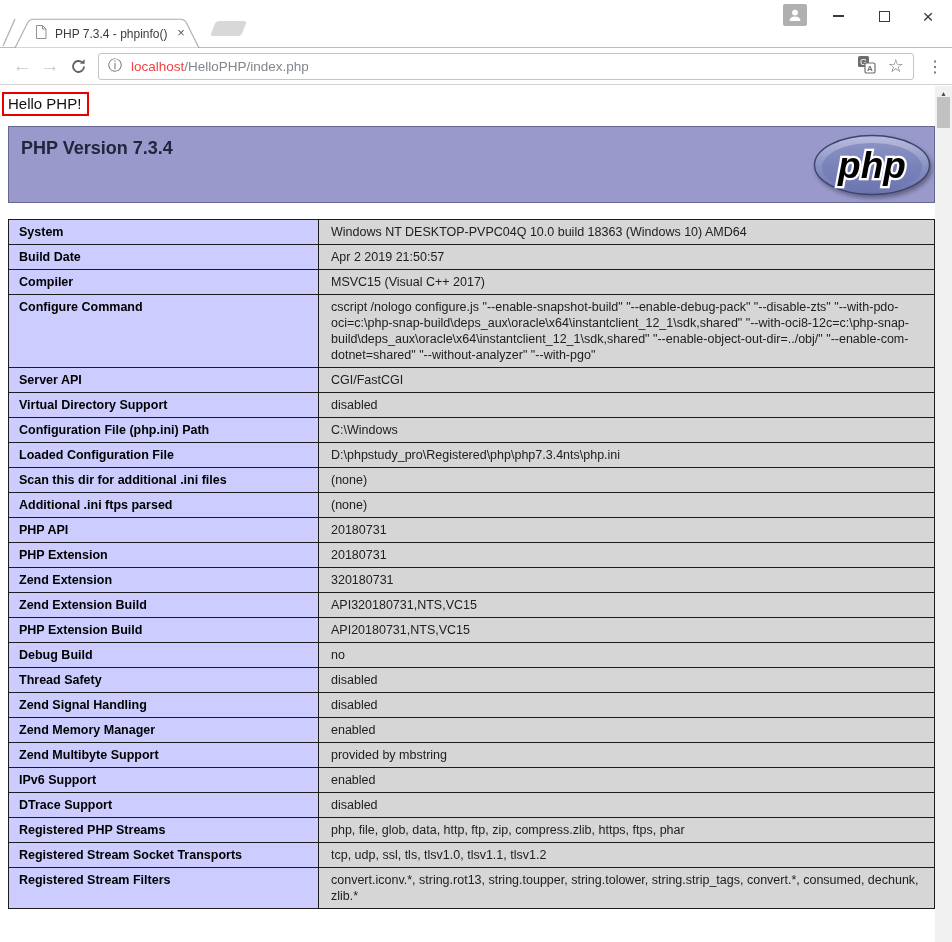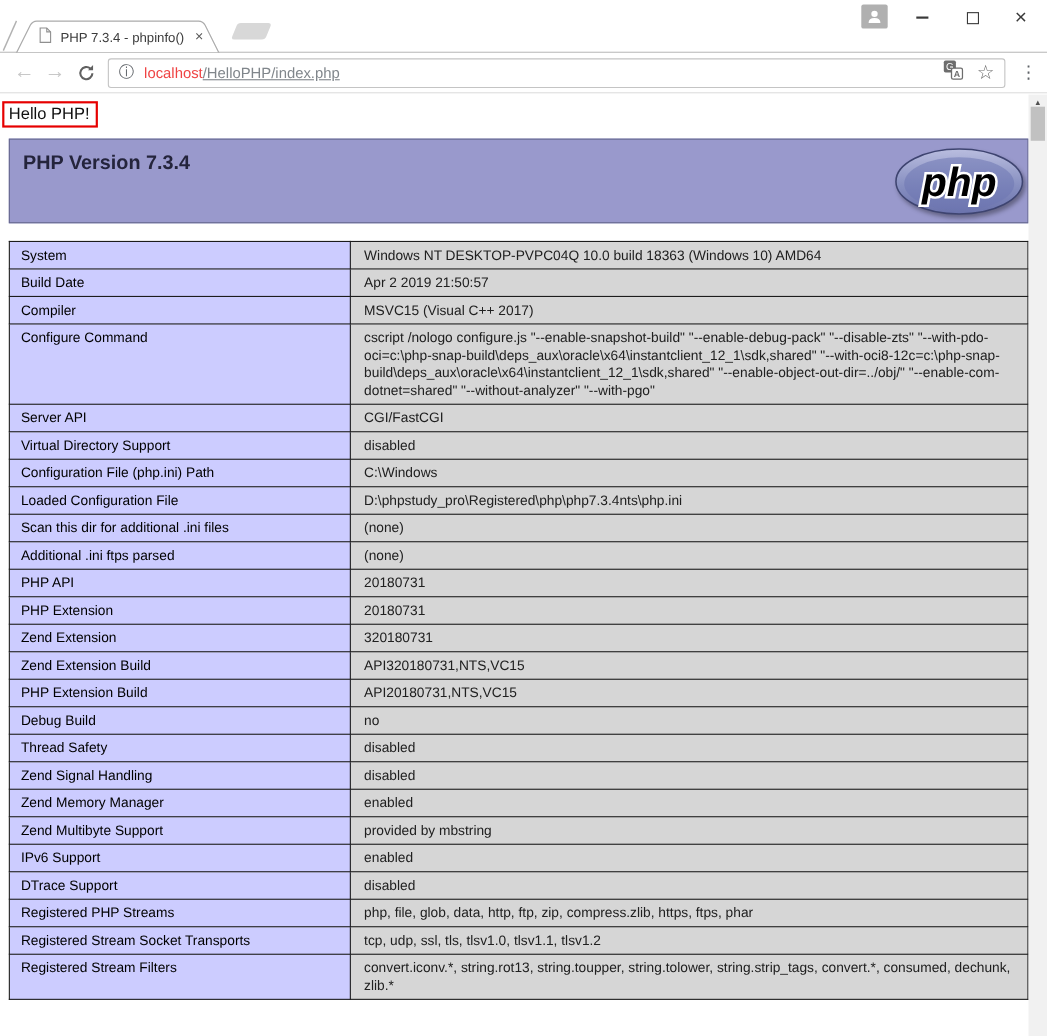--- a/index.html
+++ b/index.html
@@ -35,21 +35,21 @@
   .toolbar { height:37px; background:#fff; border-bottom:1px solid #d4d4d4;
              display:flex; align-items:center; padding:0 6px 0 8px; }
   .nav-btn { width:28px; height:28px; display:flex; align-items:center; justify-content:center;
              font-size:19px; cursor:pointer; }
   .nav-disabled { color:#c8c8c8; }
   .omnibox { flex:1; height:27px; margin:0 10px 0 6px; background:#fff;
              border:1px solid #c4c4c4; border-radius:3px; display:flex; align-items:center;
              padding:0 9px; cursor:text; }
   .info-icon { font-size:14px; color:#5f6368; margin-right:9px; }
   .url-host { font-size:13.5px; color:#ef4444; }
-  .url-path { font-size:13.5px; color:#80868b;text-decoration:underline; }
+  .url-path { font-size:13.5px; color:#80868b; }
   .omni-spacer { flex:1; }
   .star-icon { font-size:18px; color:#6e6e6e; margin-left:12px; cursor:pointer; }
   .menu-btn { width:22px; height:28px; display:flex; align-items:center; justify-content:center;
               font-size:16px; color:#5f6368; letter-spacing:0; cursor:pointer; }
 
   
   .page { position:relative; height:857px; background:#fff; overflow:hidden; }
   .content { position:absolute; left:0; top:0; right:17px; bottom:0; }
 
   .hello-box { display:inline-block; margin:7px 0 0 2px; border:2px solid #e60000;
@@ -58,21 +58,21 @@
   .php-header { position:relative; margin:10px 0 0 8px; width:927px; height:77px;
                 background:#9999cc; border:1px solid #66688f; overflow:hidden; }
   .php-header h1 { font-size:18px; font-weight:bold; color:#24243c; padding:11px 0 0 12px; }
   .php-logo { position:absolute; right:1px; top:7px;
               filter:drop-shadow(2px 3px 2px rgba(0,0,0,0.35)); }
 
   table.info { margin:16px 0 0 8px; width:927px; border-collapse:collapse; }
   table.info td { border:1px solid #1c1c1c; vertical-align:top; font-size:12.5px;
                   line-height:16px; padding:4px 12px 4px 12px; color:#202020;
                   overflow-wrap:break-word; word-wrap:break-word; }
-  table.info td.label { background:#ccccff; font-weight:normal; color:#000;
+  table.info td.label { background:#ccccff; font-weight:bold; color:#000;
                         padding-left:10px; }
   table.info td.value { background:#d6d6d6;margin-left:35px; }
 
   .watermark { position:absolute; right:18px; bottom:9px; font-size:15.5px;
                color:rgba(255,255,255,0.72); white-space:nowrap; pointer-events:none; }
 
   
   .scrollbar { position:absolute; right:0; top:1px; bottom:0; width:17px; background:#f1f1f1; }
   .sb-up { height:14px; display:flex; align-items:center; justify-content:center;
            font-size:7px; color:#505050; cursor:pointer; }

